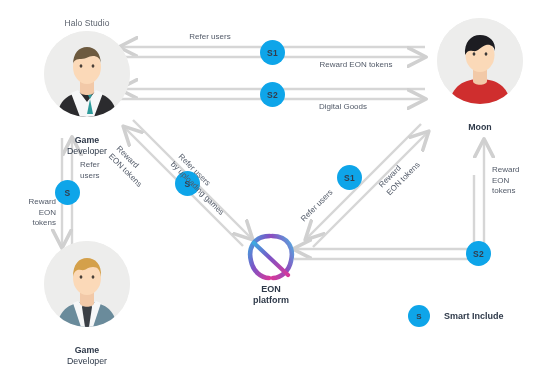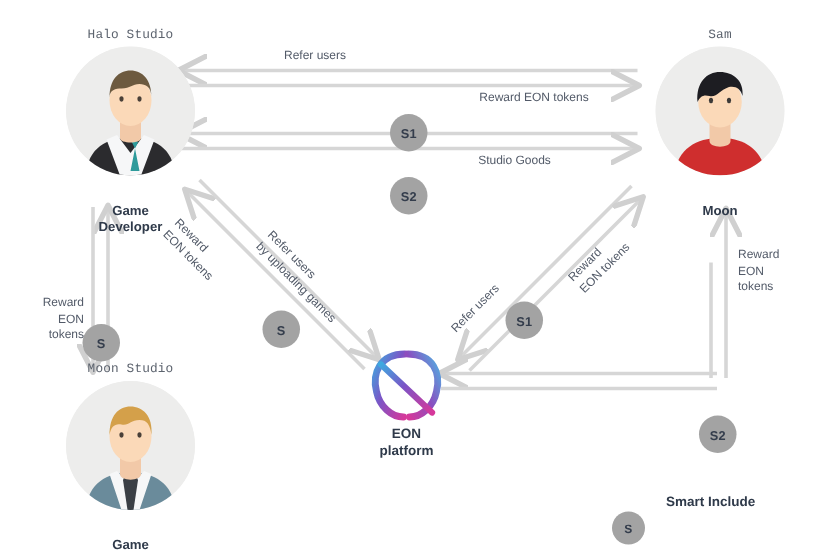--- a/index.html
+++ b/index.html
@@ -17,42 +17,40 @@
   .node{position:absolute;text-align:center;}
   .avatar-wrap{position:relative;width:86px;height:86px;margin:0 auto;}
   .avatar-bg{
     position:absolute;left:0;top:0;width:86px;height:86px;
     background:#ededec;border-radius:50%;overflow:hidden;
   }
   .avatar-bg svg{display:block;width:86px;height:86px;}
   .node-title{
     font-size:8.5px;color:#5c636e;margin-bottom:2px;letter-spacing:.1px;
     line-height:11px;
-    font-family:Liberation Mono, monospace;
   }
   .node-role{
     font-size:8.8px;color:#2f3a4a;font-weight:bold;margin-top:18px;
     line-height:11px;
   }
-  .node-role .sub{display:block;font-weight:bold;}
+  .node-role .sub{display:block;font-weight:normal;}
 
   .lbl{
     position:absolute;font-size:8px;color:#525a68;line-height:10.5px;
     white-space:pre-line;
   }
   .lbl.c{text-align:center;}
   .lbl.l{text-align:left;}
   .lbl.r{text-align:right;}
 
   .sc{
     position:absolute;width:25px;height:25px;border-radius:50%;
-    background:#a3a3a3;color:#343d4c;font-size:8.5px;font-weight:bold;
+    background:#0ea5e9;color:#343d4c;font-size:8.5px;font-weight:bold;
     display:flex;align-items:center;justify-content:center;
     letter-spacing:.2px;
-    margin-top:36px;
   }
   .sc.small{width:22px;height:22px;font-size:8px;}
 
   .eon-logo{position:absolute;width:56px;height:52px;}
   .eon-label{
     position:absolute;text-align:center;font-size:9px;font-weight:bold;
     color:#2f3a4a;line-height:11px;width:120px;
   }
 
   .legend{position:absolute;display:flex;align-items:center;gap:14px;}
@@ -125,41 +123,39 @@
         </svg>
       </div>
     </div>
     <div class="node-role">
       <span>Game</span>
       <span class="sub">Developer</span>
     </div>
   </div>
 
   <div class="node" style="left:415px;top:18px;width:130px;">
-    <div class="node-title">Sam</div>
     <div class="avatar-wrap">
       <div class="avatar-bg">
         <svg viewBox="0 0 86 86">
           <circle cx="43" cy="43" r="43" fill="#ededec"></circle>
           <path d="M12 86c3-18 15-25 31-25s28 7 31 25z" fill="#cf2e2e"></path>
           <path d="M36 50h14v13c0 5-14 5-14 0z" fill="#f2c9a8"></path>
           <ellipse cx="43" cy="37" rx="14.5" ry="17" fill="#fbd9b8"></ellipse>
           <path d="M28 37c-1-13 6-20 15-20s16 6 15 16c-1-5-5-7-9-6-6 2-8 7-13 6-4-1-6 0-8 4z" fill="#1d1d22"></path>
           <ellipse cx="37" cy="36" rx="1.4" ry="1.8" fill="#3c3a38"></ellipse>
           <ellipse cx="49" cy="36" rx="1.4" ry="1.8" fill="#3c3a38"></ellipse>
         </svg>
       </div>
     </div>
     <div class="node-role">
       <span>Moon</span>
     </div>
   </div>
 
   <div class="node" style="left:22px;top:241px;width:130px;">
-    <div class="node-title">Moon Studio</div>
     <div class="avatar-wrap">
       <div class="avatar-bg">
         <svg viewBox="0 0 86 86">
           <circle cx="43" cy="43" r="43" fill="#ededec"></circle>
           <path d="M13 86c2-18 14-25 30-25s28 7 30 25z" fill="#6a8b9b"></path>
           <path d="M34 60l9 10 9-10 5 2-8 24H37l-8-24z" fill="#f6f7f8"></path>
           <path d="M40 62h6l2 4-3 20h-4l-3-20z" fill="#3a3f45"></path>
           <path d="M36 50h14v12c0 5-14 5-14 0z" fill="#f2c9a8"></path>
           <ellipse cx="43" cy="37" rx="14" ry="17" fill="#fbd9b8"></ellipse>
           <path d="M29 36c0-13 6-19 14-19s15 6 14 19c-1-7-3-10-8-10-6 0-7 4-12 3-4-1-7 1-8 7z" fill="#d4a04a"></path>
@@ -188,22 +184,24 @@
 
   <div class="sc" style="left:260px;top:40px;">S1</div>
   <div class="sc" style="left:260px;top:82px;">S2</div>
   <div class="sc" style="left:55px;top:180px;">S</div>
   <div class="sc" style="left:175px;top:171px;">S</div>
   <div class="sc" style="left:337px;top:165px;">S1</div>
   <div class="sc" style="left:466px;top:241px;">S2</div>
 
   <div class="lbl c" style="left:150px;top:32px;width:120px;">Refer users</div>
   <div class="lbl c" style="left:286px;top:60px;width:140px;">Reward EON tokens</div>
-  <div class="lbl c" style="left:288px;top:102px;width:110px;">Studio Goods</div>
-
+  <div class="lbl c" style="left:288px;top:102px;width:110px;">Digital Goods</div>
+
+  <div class="lbl l" style="left:80px;top:160px;width:45px;">Refer
+users</div>
   <div class="lbl r" style="left:8px;top:197px;width:48px;">Reward
 EON
 tokens</div>
 
   <div class="lbl l rot-a" style="left:121px;top:144px;width:90px;">Reward
 EON tokens</div>
   <div class="lbl l rot-a" style="left:183px;top:152px;width:110px;">Refer users
 by uploading games</div>
 
   <div class="lbl l rot-b" style="left:299px;top:217px;width:70px;">Refer users</div>

